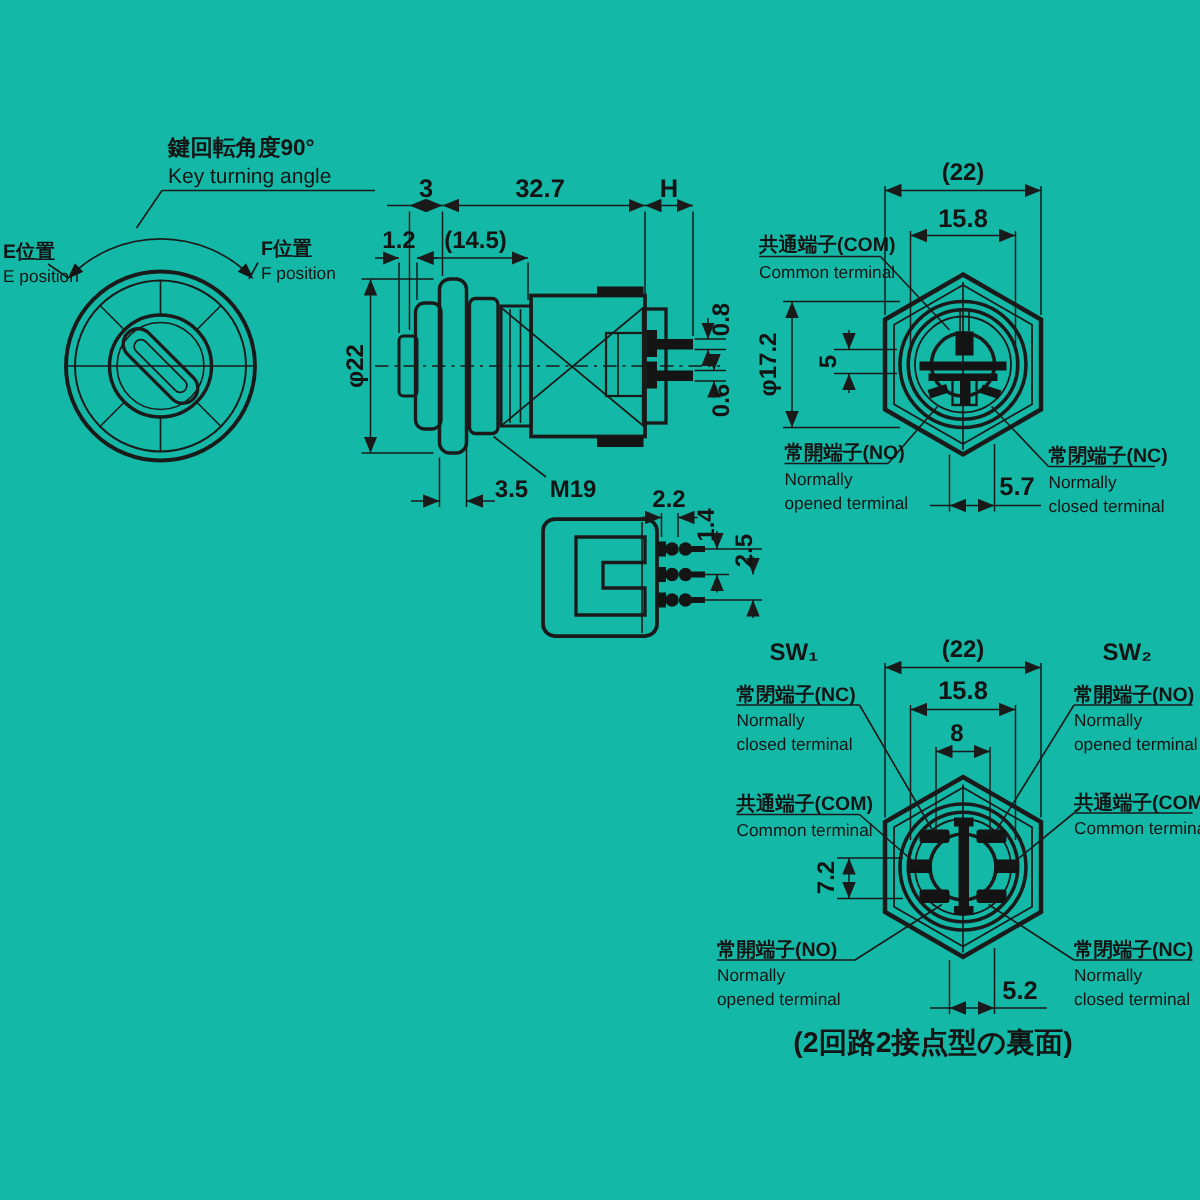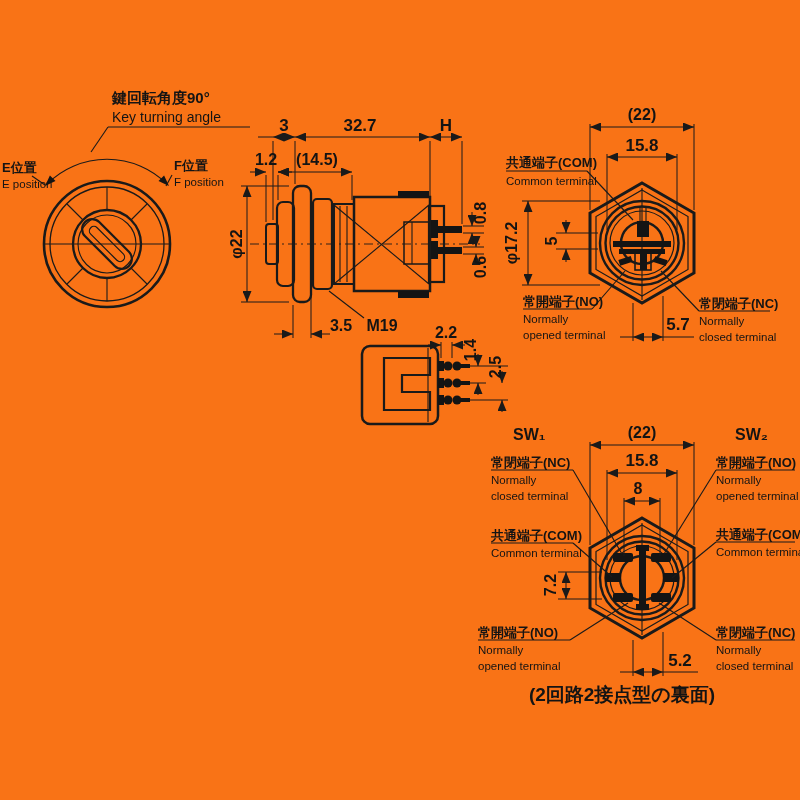--- a/index.html
+++ b/index.html
@@ -1,16 +1,16 @@
 <!DOCTYPE html>
 <html><head>
 <meta charset="utf-8">
 <style>
   html,body{margin:0;padding:0;background:#fff;}
-  .page{width:800px;height:800px;background:#f97316;position:relative;overflow:hidden;}
+  .page{width:800px;height:800px;background:#14b8a6;position:relative;overflow:hidden;}
   svg{display:block;}
   .ln{stroke:#1a1a1a;fill:none;}
   .thin{stroke:#1a1a1a;stroke-width:1.1;fill:none;}
   .dim{stroke:#1a1a1a;stroke-width:1;fill:none;}
   .cl{stroke:#1a1a1a;stroke-width:0.9;fill:none;stroke-dasharray:9 4 2 4;}
   .blk{fill:#141414;stroke:none;}
   text{font-family:"Liberation Sans","DejaVu Sans",sans-serif;fill:#141414;}
   .t-dim{font-size:16px;font-weight:bold;}
   .t-dim-lg{font-size:17px;font-weight:bold;}
   .t-jp{font-size:13px;font-weight:bold;}

